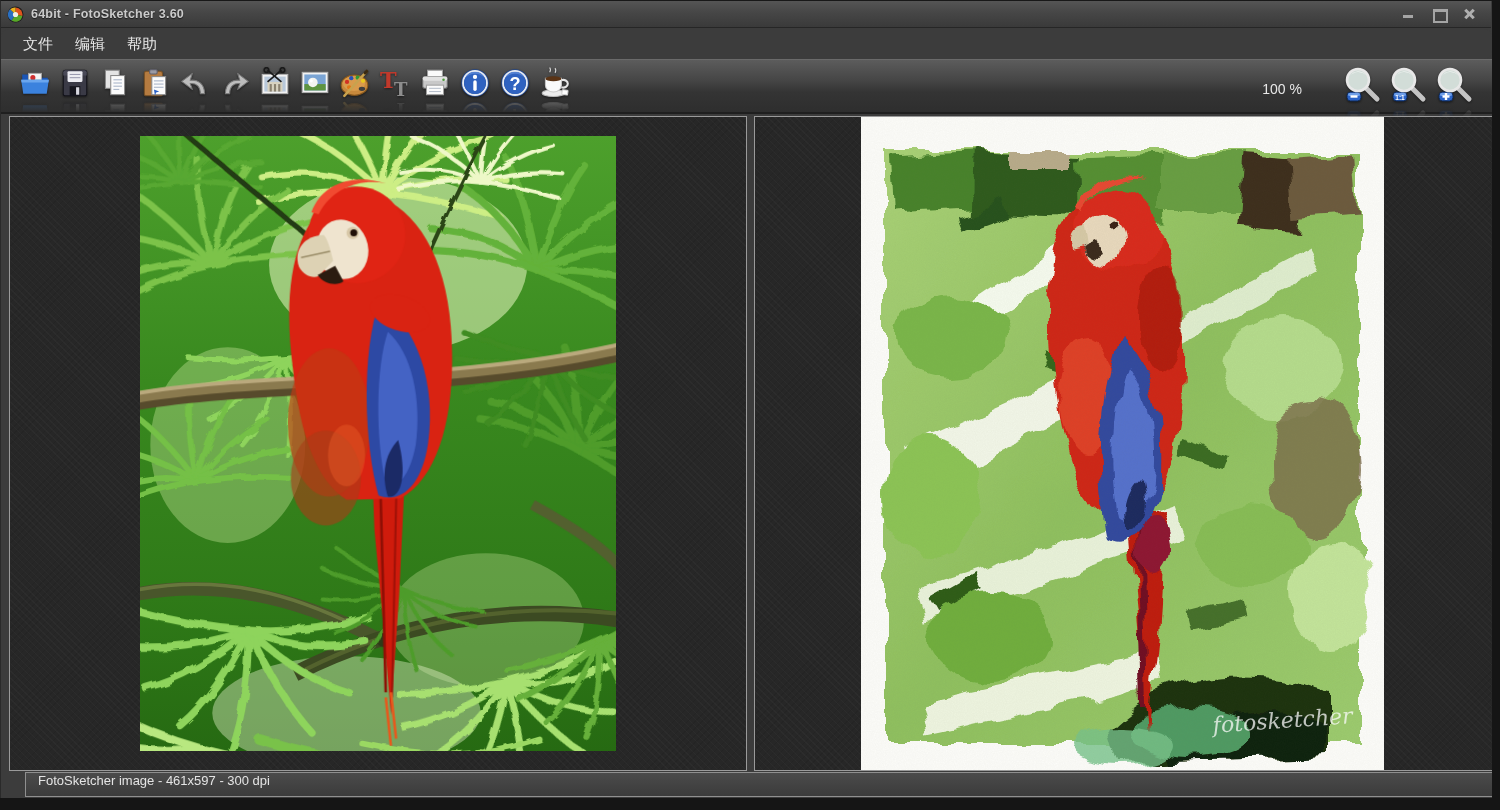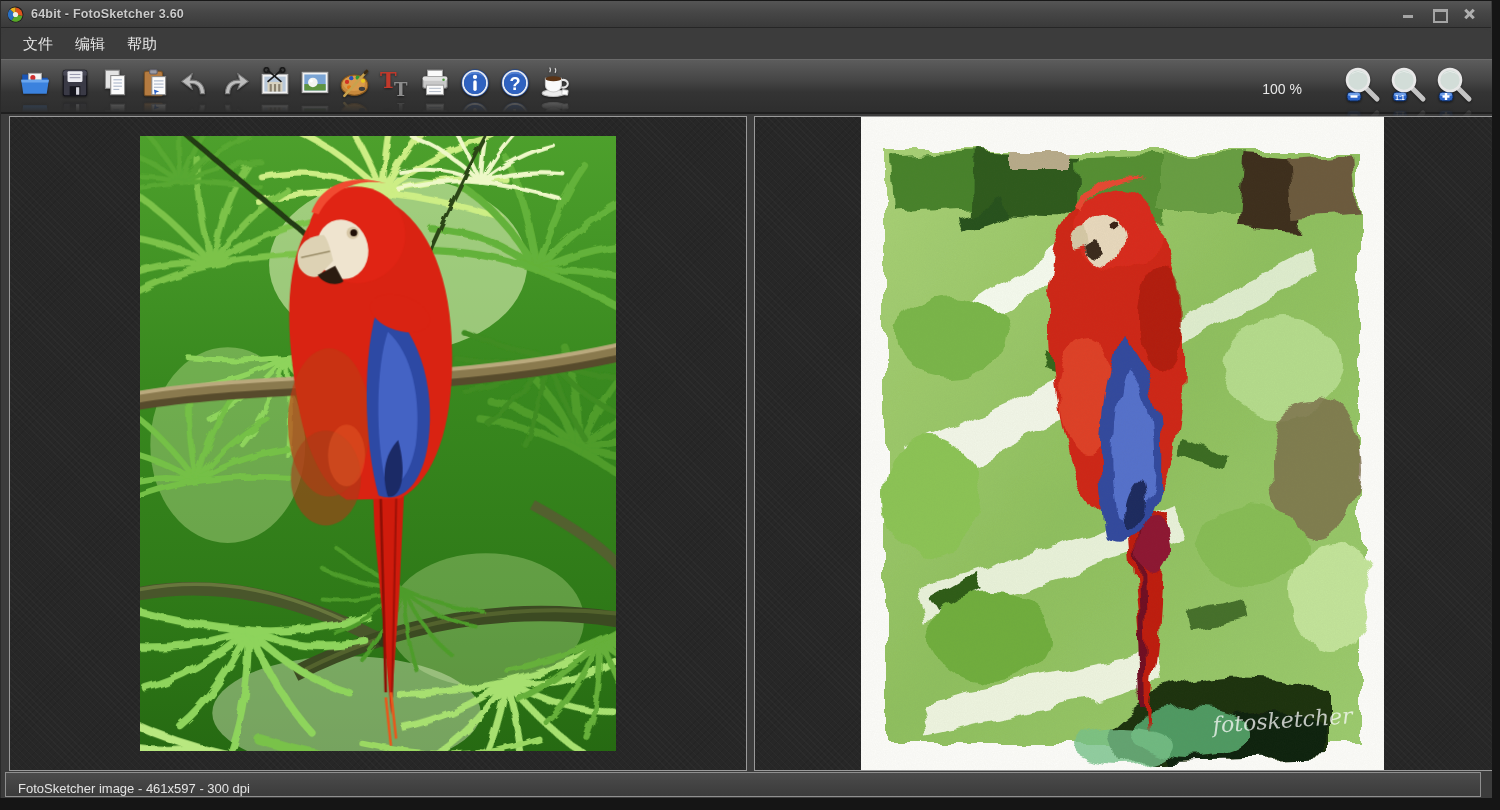--- a/index.html
+++ b/index.html
@@ -49,23 +49,23 @@
   .workspace { position:absolute; left:8px; top:115px; width:1484px; height:655px; display:flex; gap:7px; }
   .panel { height:655px; border:1px solid #9a9a9a; position:relative; overflow:hidden;
            background-color:#272727;
            background-image:
              repeating-linear-gradient(45deg, rgba(255,255,255,.025) 0 1px, transparent 1px 5px),
              repeating-linear-gradient(-45deg, rgba(0,0,0,.07) 0 1px, transparent 1px 5px); }
   .panel-left { width:738px; }
   .panel-right { width:739px; }
   .photo-original { position:absolute; left:130px; top:19px; width:476px; height:615px; }
   .photo-painted  { position:absolute; left:106px; top:0px;  width:523px; height:654px; }
-  .status { position:absolute; left:4px; bottom:1px; width:1476px; height:25px;
+  .status { position:absolute; left:24px; bottom:1px; width:1476px; height:25px;
             border:1px solid #8f8f8f; background:linear-gradient(#4b4b4b,#3b3b3b);
-            display:flex; align-items:flex-end; padding-left:12px;
+            display:flex; align-items:flex-start; padding-left:12px;
             color:#e4e4e4; font-size:13px; }
   .edge-right { position:absolute; right:0; top:0; width:8px; height:810px; background:#151515; }
   .edge-bottom { position:absolute; left:0; bottom:0; width:1500px; height:12px; background:#151515; }
 </style>
 </head>
 <body>
 
 <div class="app">
 <div class="window">
 

